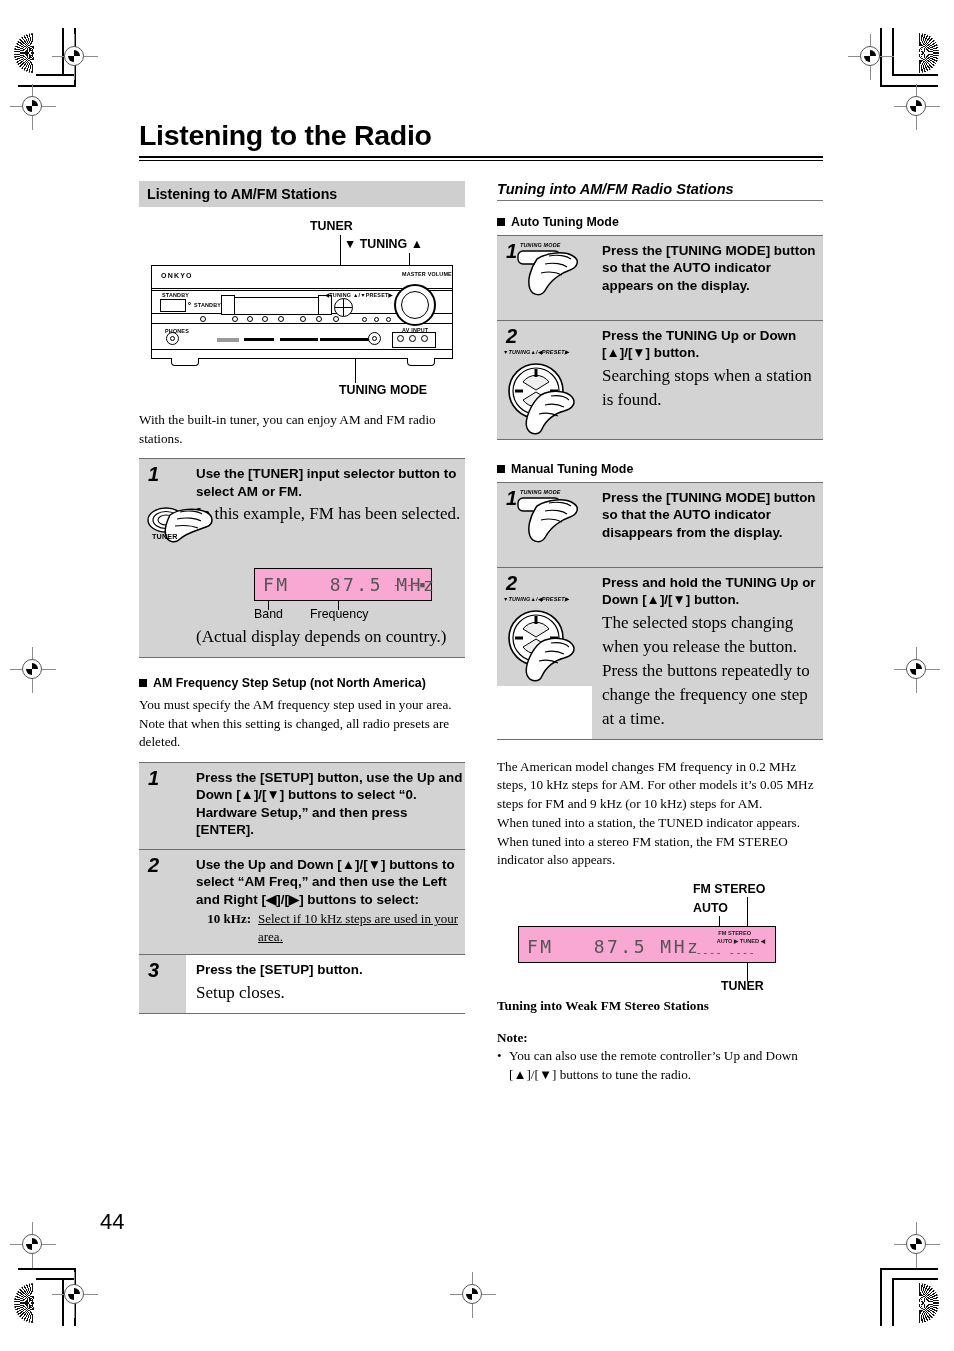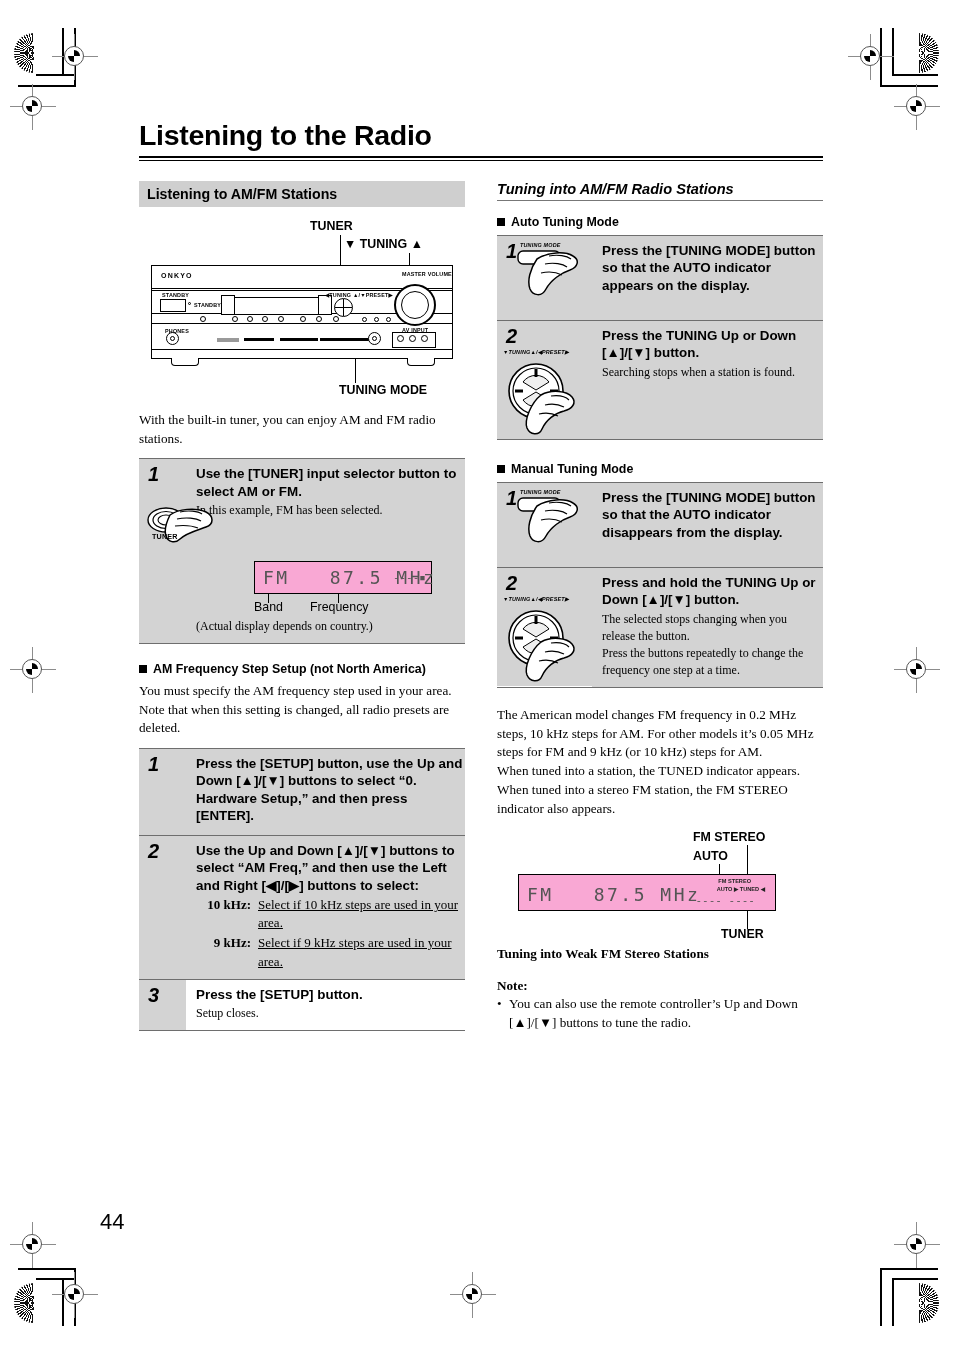--- a/index.html
+++ b/index.html
@@ -157,21 +157,21 @@
   }
   .step-body.gray { background: #d3d3d3; }
   .step-title {
     font-family: "Liberation Sans", sans-serif;
     font-weight: bold;
     font-size: 13.4px;
     line-height: 1.3;
     margin: 0 0 2px 0;
   }
   .step-sub {
-    font-size: 12px;
+    font-size: 17px;
     line-height: 1.4;
     margin: 0;
   }
   .step-sub + .step-sub { margin-top: 1px; }
 
   
   .defrow {
     display: flex;
     font-size: 13px;
     line-height: 1.4;
@@ -550,24 +550,20 @@
             <div class="step-title">Press the [SETUP] button, use the Up and Down [▲]/[▼] buttons to select “0. Hardware Setup,” and then press [ENTER].</div>
           </div>
         </div>
         <div class="step">
           <div class="step-num">2</div>
           <div class="step-body gray">
             <div class="step-title">Use the Up and Down [▲]/[▼] buttons to select “AM Freq,” and then use the Left and Right [◀]/[▶] buttons to select:</div>
             <div class="defrow">
               <div class="dt">10 kHz:</div>
               <div class="dd">Select if 10 kHz steps are used in your area.</div>
-            </div>
-            <div class="defrow">
-              <div class="dt">9 kHz:</div>
-              <div class="dd">Select if 9 kHz steps are used in your area.</div>
             </div>
           </div>
         </div>
         <div class="step">
           <div class="step-num">3</div>
           <div class="step-body">
             <div class="step-title">Press the [SETUP] button.</div>
             <div class="step-sub">Setup closes.</div>
           </div>
         </div>

